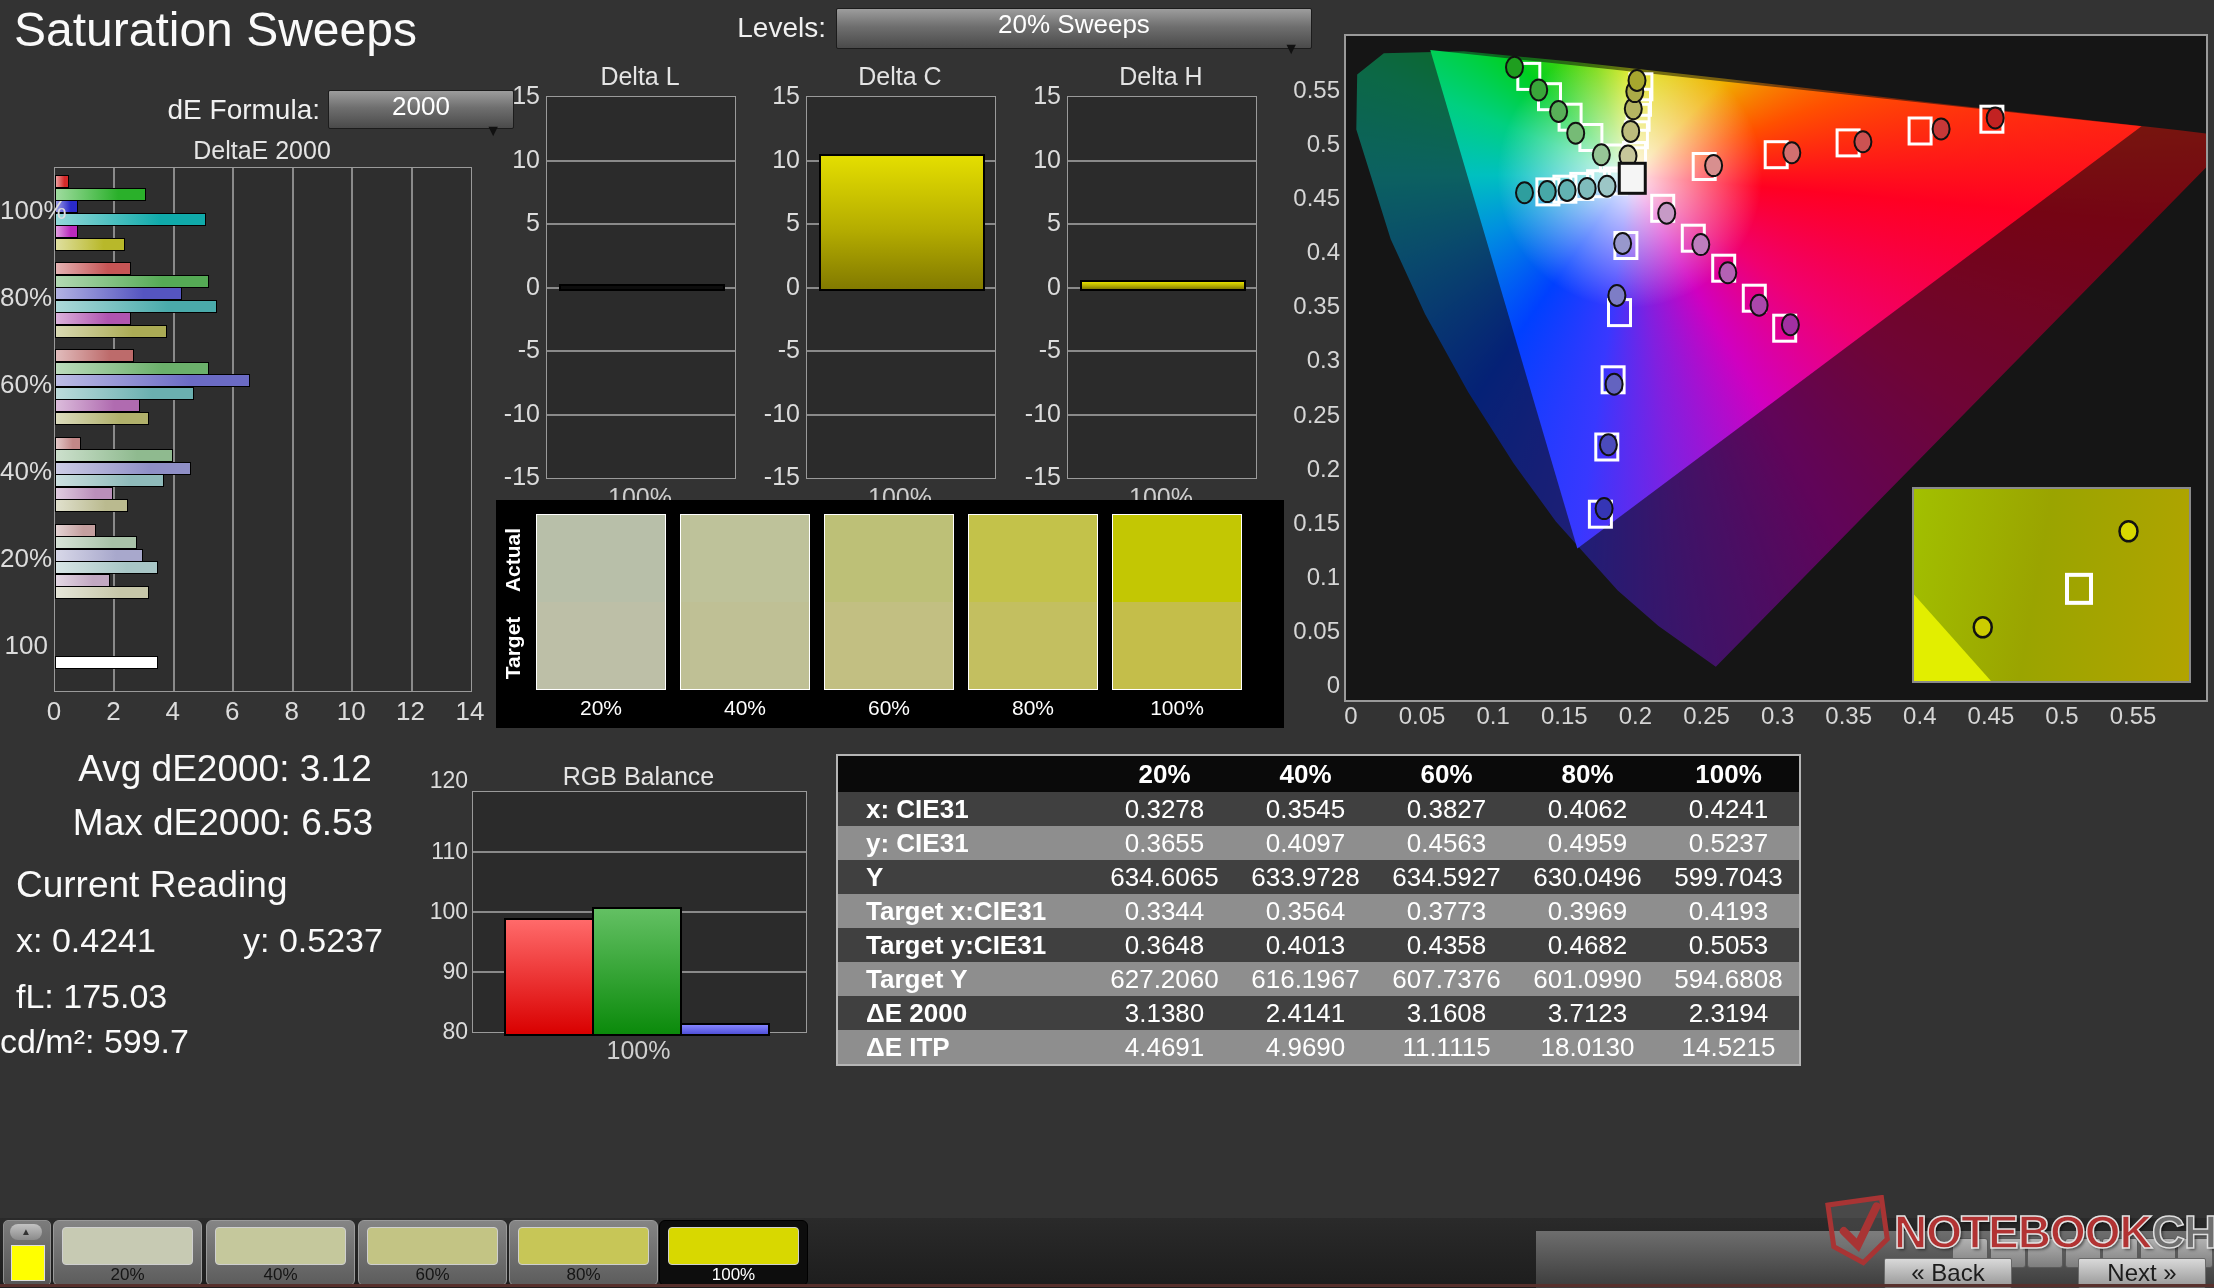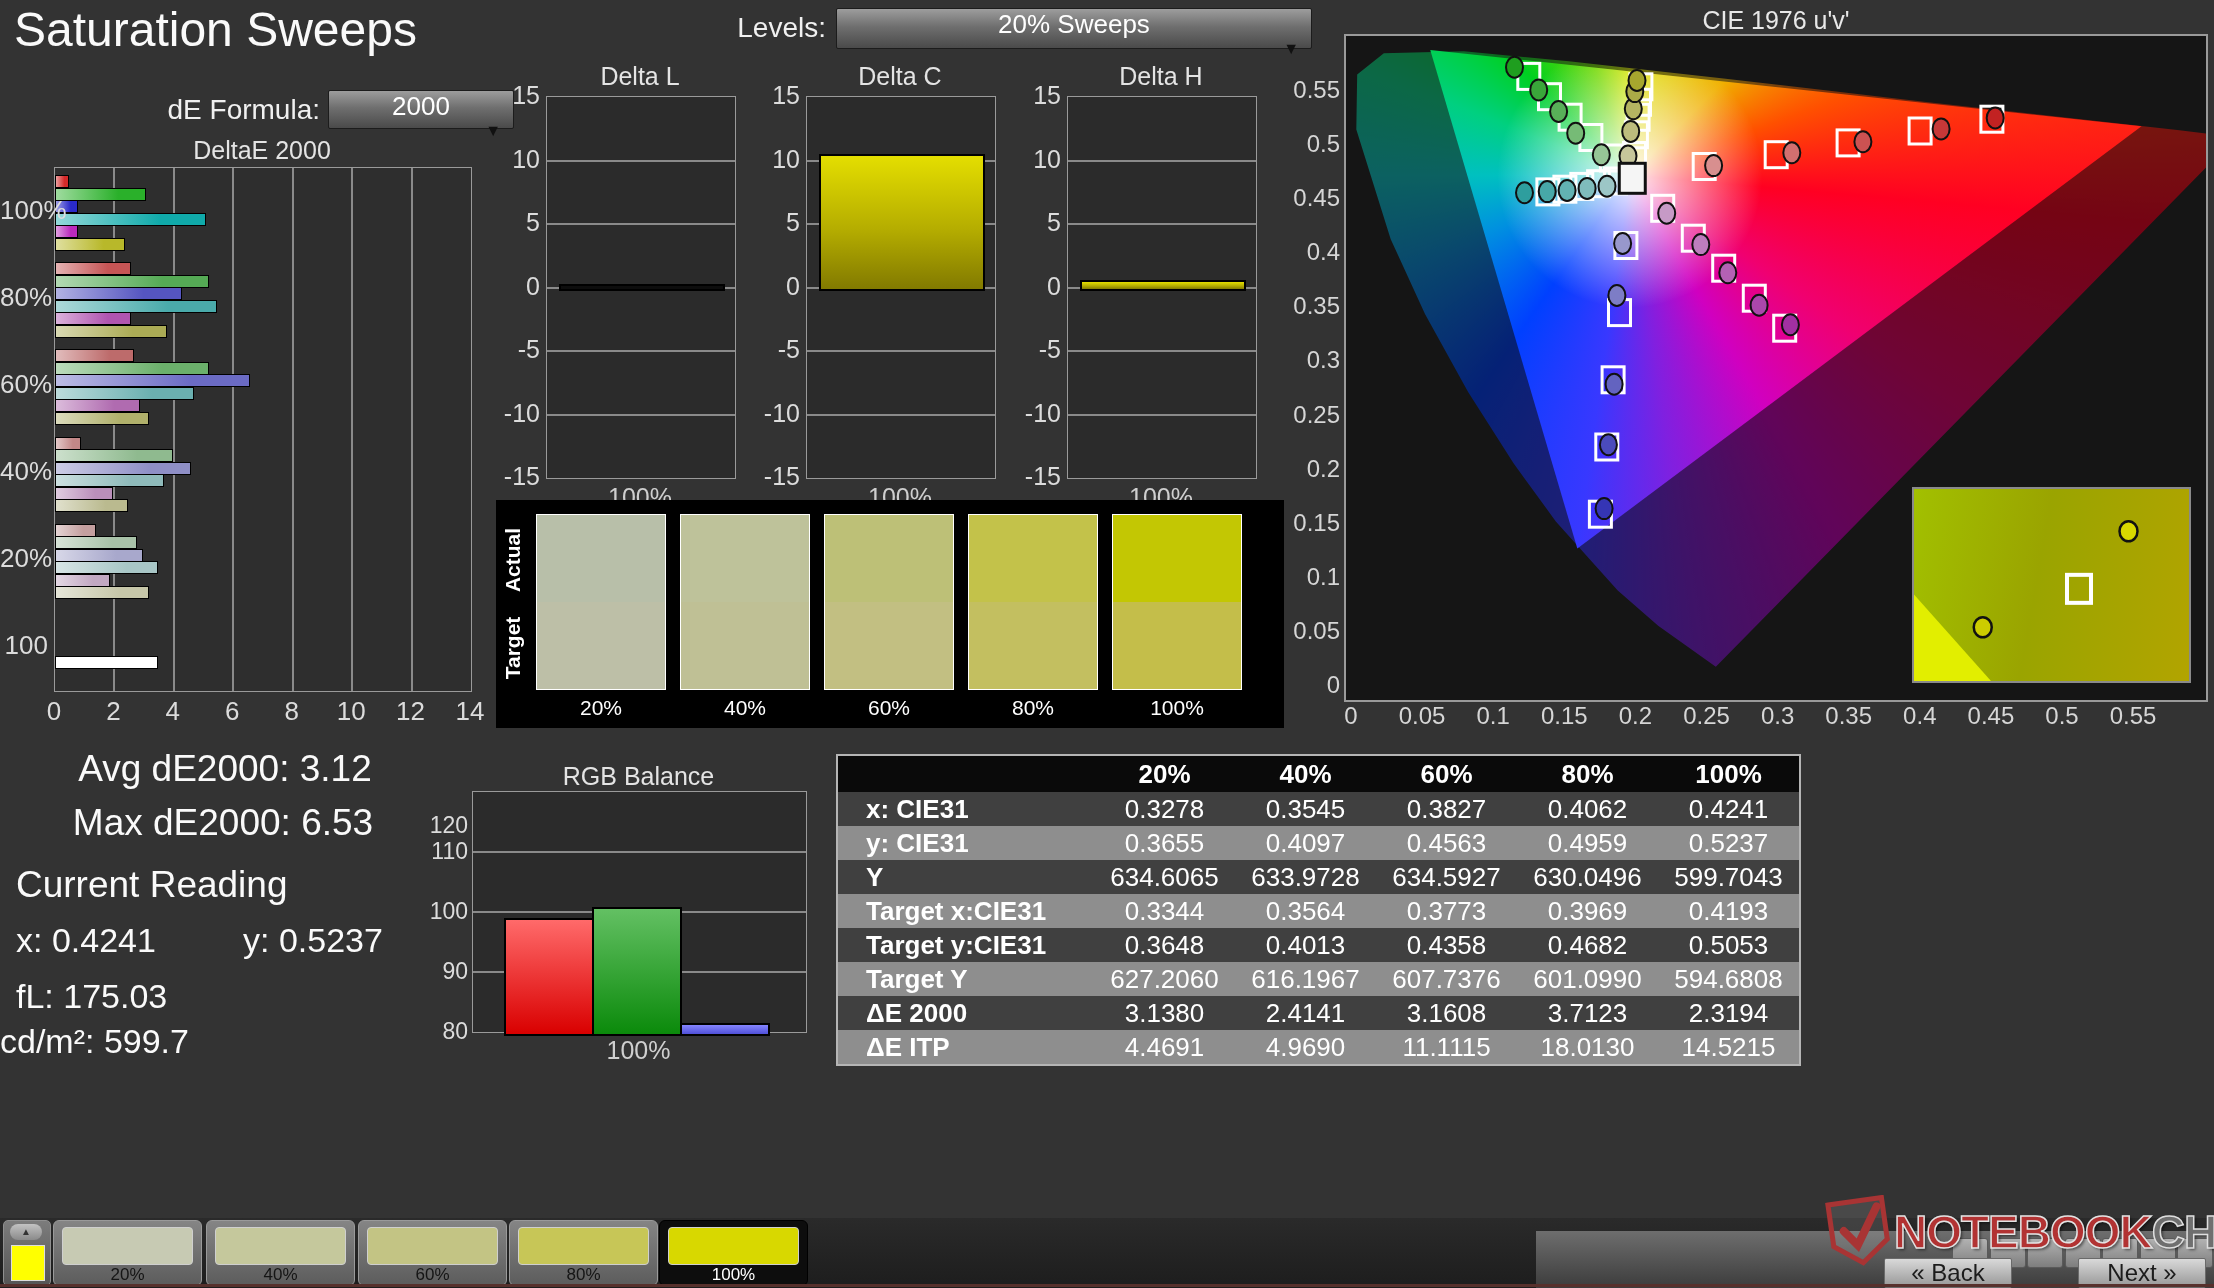--- a/index.html
+++ b/index.html
@@ -286,21 +286,20 @@
       </div>
       <div class="sw-col" style="left: 616px;">
         <div class="sw-box">
           <div class="sw-a" style="background: rgb(195, 199, 3);"></div>
           <div class="sw-t" style="background: rgb(196, 190, 74);"></div>
         </div>
         <div class="sw-lab">100%</div>
       </div>
     </div>
 
-  <div class="abs" id="cie-title">CIE 1976 u'v'</div>
   <div class="abs" id="cie-frame">
     <div class="cie-horseshoe cie-conic"></div>
     <div class="cie-triangle"></div>
     <svg id="cie-svg" width="860" height="664" viewBox="0 0 860 664">
         <rect x="347.2" y="117.5" width="22" height="26" fill="none" stroke="#ffffff" stroke-width="3"></rect>
         <rect x="419.2" y="105.7" width="22" height="26" fill="none" stroke="#ffffff" stroke-width="3"></rect>
         <rect x="491.1" y="93.9" width="22" height="26" fill="none" stroke="#ffffff" stroke-width="3"></rect>
         <rect x="563.1" y="82.0" width="22" height="26" fill="none" stroke="#ffffff" stroke-width="3"></rect>
         <rect x="634.9" y="70.2" width="22" height="26" fill="none" stroke="#ffffff" stroke-width="3"></rect>
         <rect x="254.5" y="109.0" width="22" height="26" fill="none" stroke="#ffffff" stroke-width="3"></rect>
@@ -409,21 +408,21 @@
   <div class="abs" id="rgb-title">RGB Balance</div>
   <div class="abs" id="rgb-plot">
       <div class="hgrid" style="top: 59px;"></div>
       <div class="hgrid" style="top: 119px;"></div>
       <div class="hgrid" style="top: 179px;"></div>
       <div class="rgb-bar" style="left: 31px; top: 126px; height: 114px; background: linear-gradient(rgb(255, 106, 106), rgb(217, 0, 0));"></div>
       <div class="rgb-bar" style="left: 119px; top: 115.2px; height: 124.8px; background: linear-gradient(rgb(99, 192, 99), rgb(11, 138, 11));"></div>
       <div class="rgb-bar" style="left: 207px; top: 231px; height: 9px; background: linear-gradient(rgb(133, 133, 255), rgb(80, 80, 216));"></div>
     </div>
   <div class="abs" id="rgb-ylabels" style="left:0;top:0;">
-      <div class="abs rgb-ylab" style="top: 812px;">120</div>
+      <div class="abs rgb-ylab" style="top: 767px;">120</div>
       <div class="abs rgb-ylab" style="top: 838px;">110</div>
       <div class="abs rgb-ylab" style="top: 898px;">100</div>
       <div class="abs rgb-ylab" style="top: 958px;">90</div>
       <div class="abs rgb-ylab" style="top: 1018px;">80</div>
     </div>
   <div class="abs" id="rgb-xlab">100%</div>
 
   <div class="abs" id="mtable">
       <div class="trow head">
         <div class="tc-label"></div>

